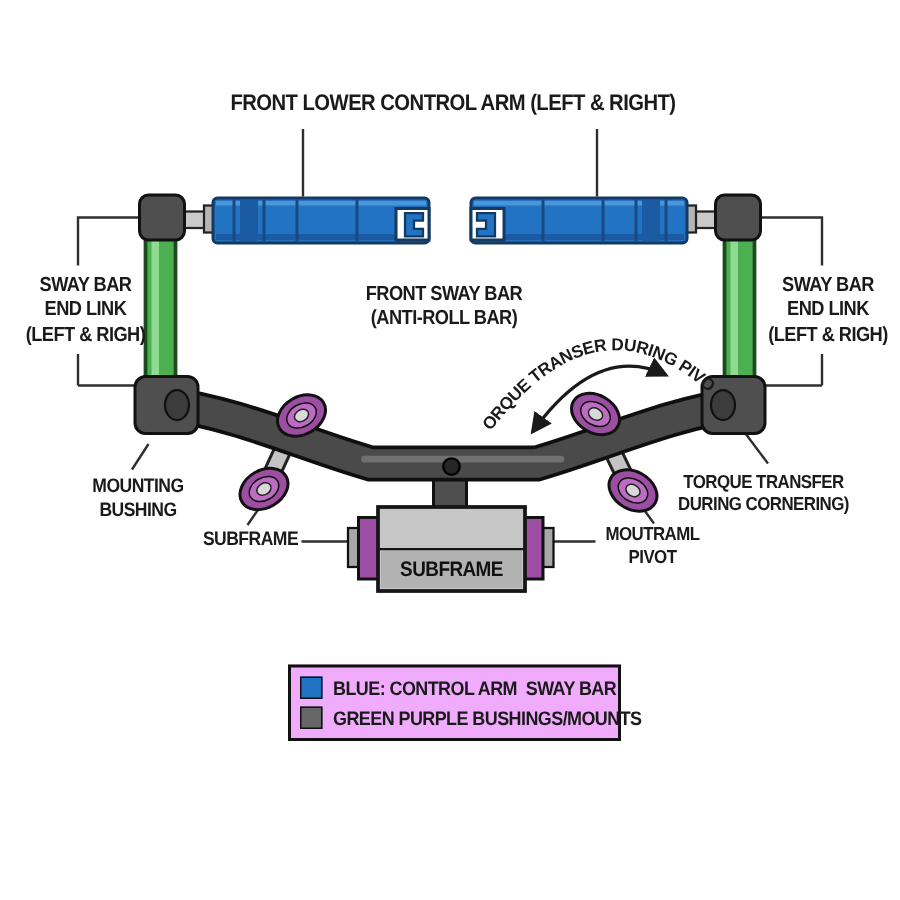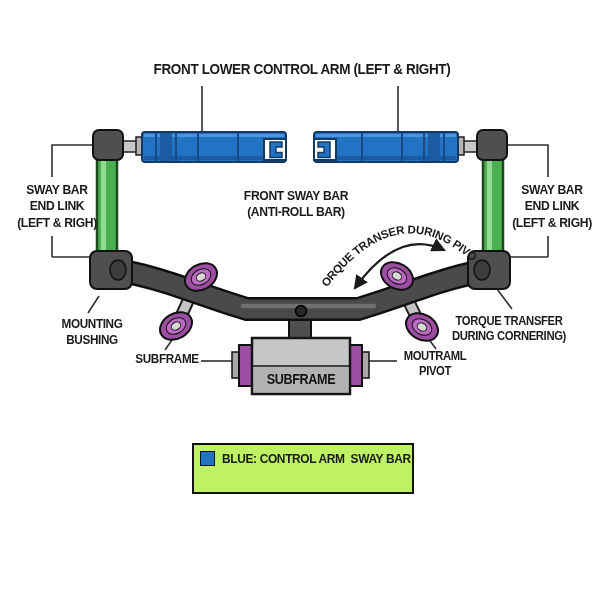--- a/index.html
+++ b/index.html
@@ -9,21 +9,21 @@
   .lbl{position:absolute;font-weight:bold;color:#1a1a1a;text-align:center;
        letter-spacing:-0.4px;line-height:1.22;white-space:nowrap;
        transform:scaleX(0.9);transform-origin:center;}
   .title{font-size:15px;}
   .f135{font-size:13.5px;}
   .f13{font-size:13px;}
   .f125{font-size:12.5px;}
   .boxlbl{font-size:14px;color:#111;}
   svg text{font-family:"Liberation Sans",sans-serif;}
   .legend{position:absolute;left:192px;top:443px;width:212px;height:44px;
-          border:2px solid #111;background:#bef264;padding:3px 0 0 6px;box-sizing:content-box;}
+          border:2px solid #111;background:#f0abfc;padding:3px 0 0 6px;box-sizing:content-box;}
   .legend-row{display:flex;align-items:center;gap:7px;height:20px;}
   .swatch{width:13px;height:13px;border:1.5px solid #111;flex:0 0 auto;}
   .swatch-blue{background:#2273c3;}
   .swatch-gray{background:#666666;}
   .legend-text{font-weight:bold;font-size:13px;color:#1a1a1a;letter-spacing:-0.4px;
                white-space:pre;transform:scaleX(0.92);transform-origin:left center;}
 </style>
 </head>
 <body>
 
@@ -183,15 +183,19 @@
   <div class="lbl f125" style="left:360px;top:349px;width:150px;">
     <div>MOUTRAML</div>
     <div>PIVOT</div>
   </div>
 
   <div class="legend">
     <div class="legend-row">
       <span class="swatch swatch-blue"></span>
       <span class="legend-text">BLUE: CONTROL ARM  SWAY BAR</span>
     </div>
+    <div class="legend-row">
+      <span class="swatch swatch-gray"></span>
+      <span class="legend-text">GREEN PURPLE BUSHINGS/MOUNTS</span>
+    </div>
   </div>
 
 </div>
 
 </body></html>

